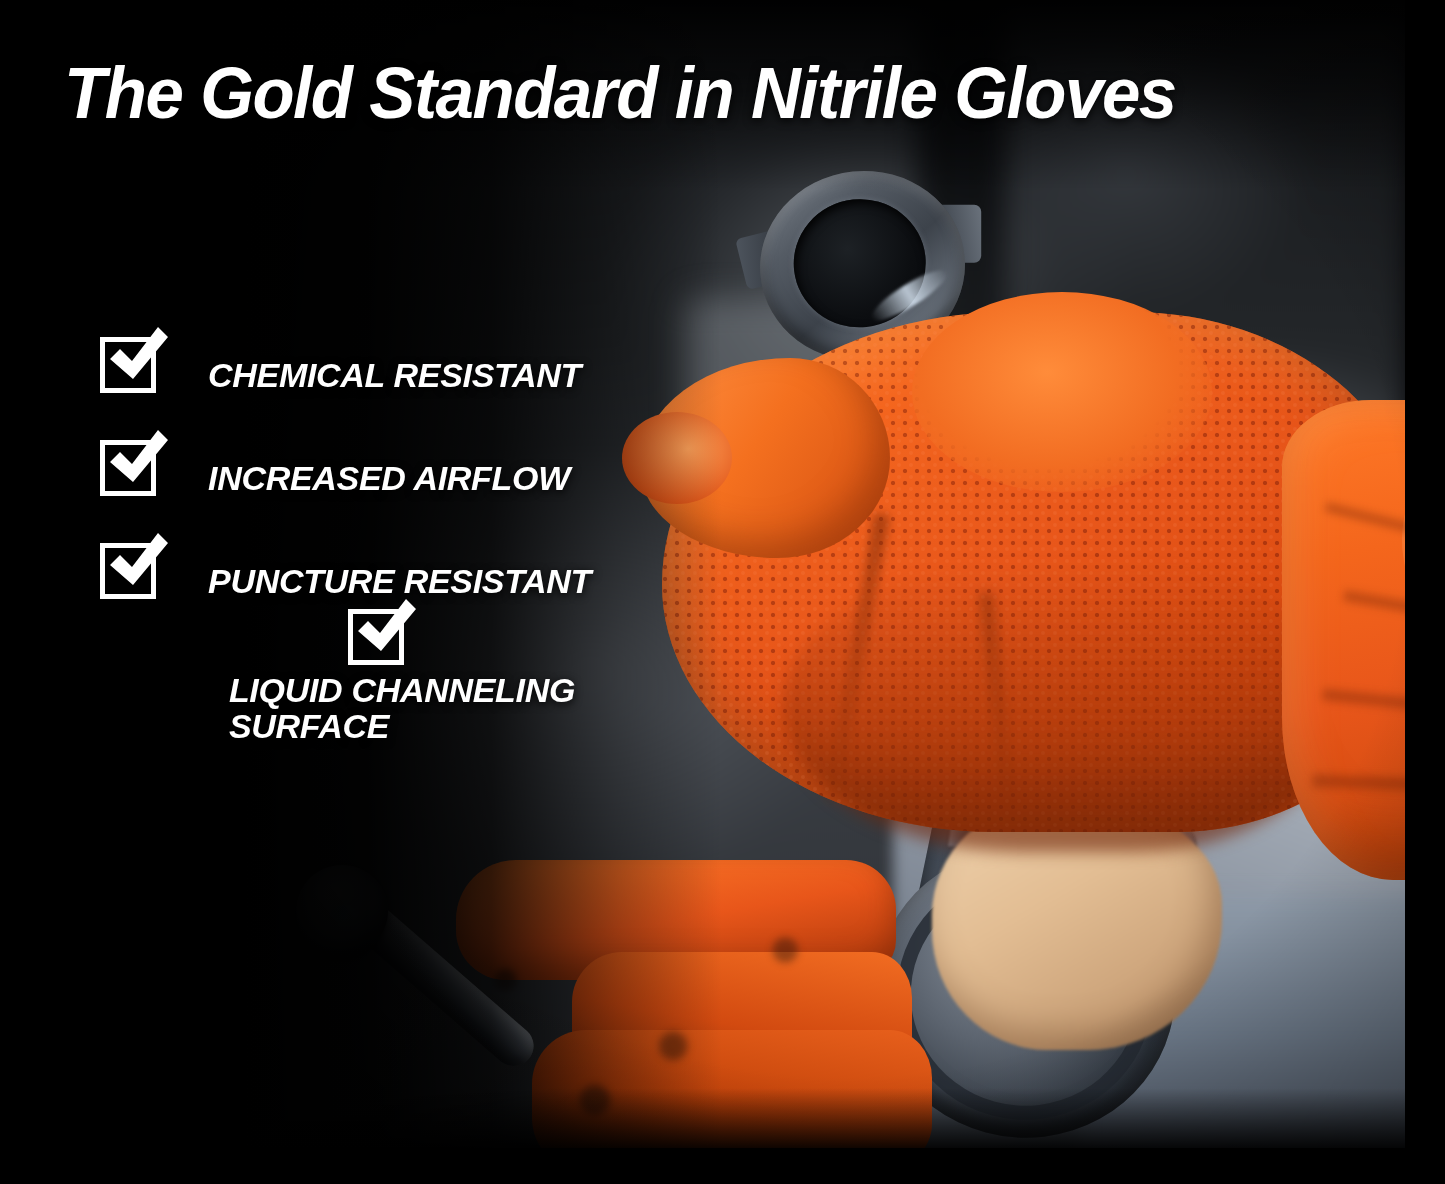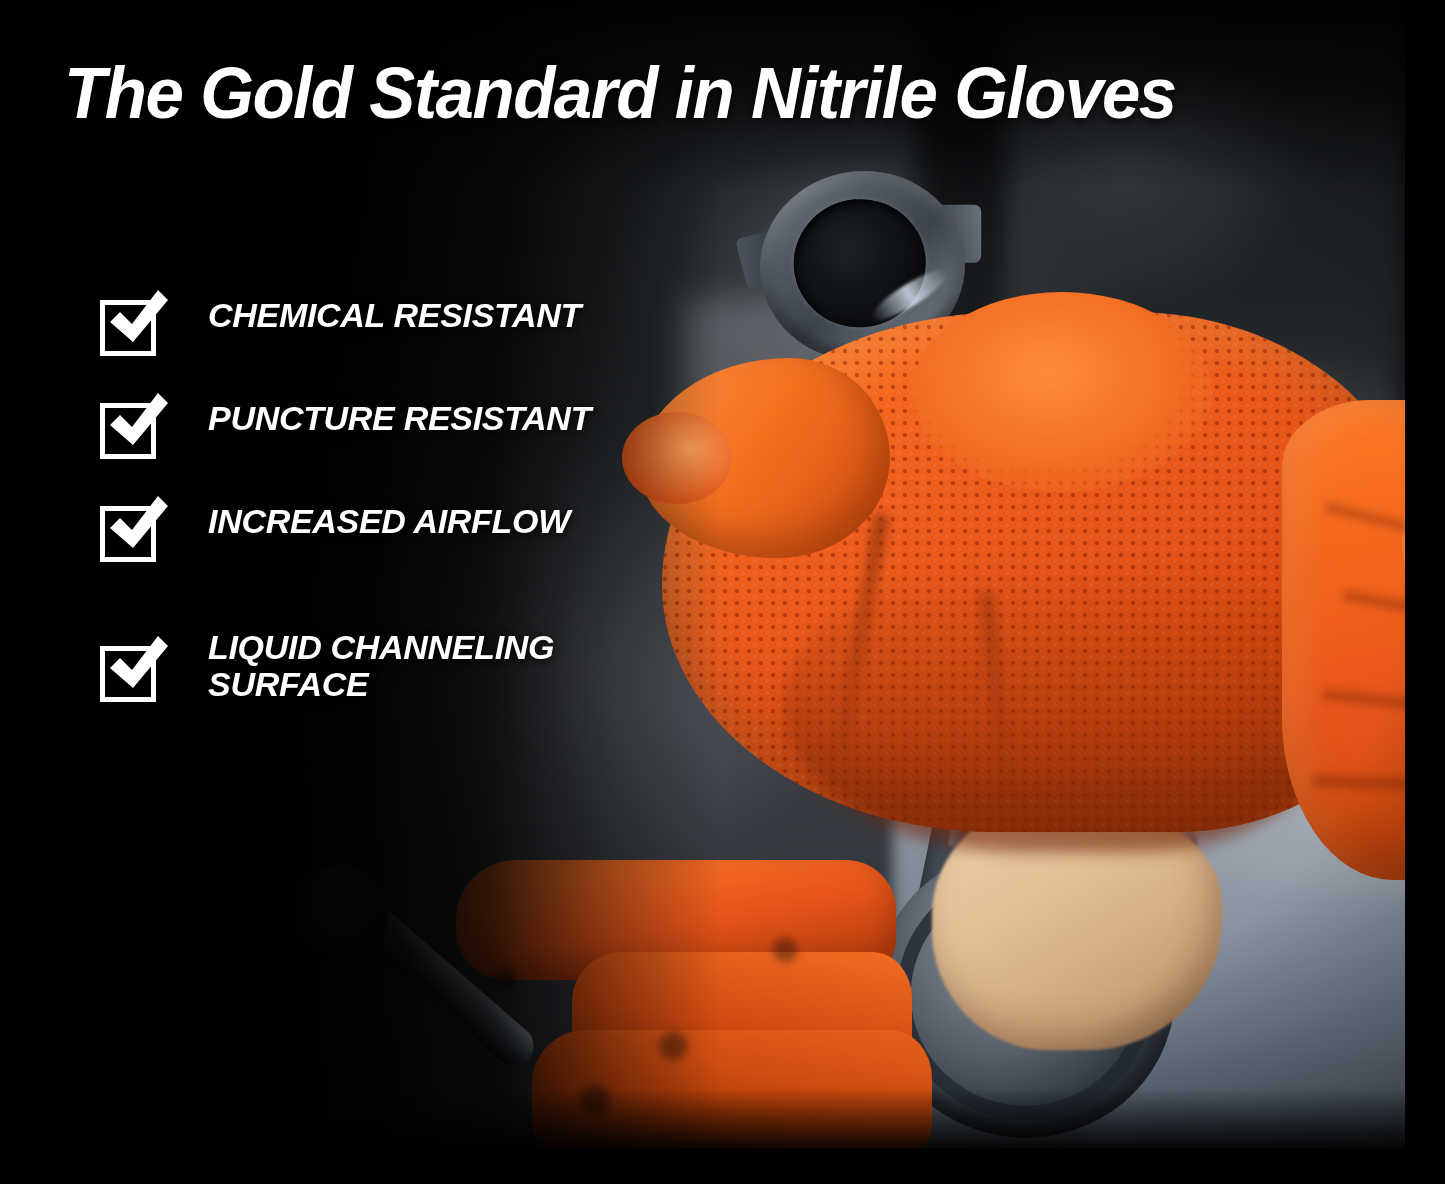--- a/index.html
+++ b/index.html
@@ -472,24 +472,24 @@
 
   
   .features {
     position: absolute;
     left: 100px;
     top: 290px;
     width: 560px;
   }
   .feature-row {
     display: flex;
-    align-items: flex-start;
+    align-items: flex-end;
     height: 103px;
   }
-  .feature-row.two-line { align-items: flex-end; }
+  .feature-row.two-line { align-items: center; flex-direction: column; }
 
   .checkbox {
     position: relative;
     width: 64px;
     height: 64px;
     flex: 0 0 64px;
     margin-top: 2px;
   }
   .checkbox .box {
     position: absolute;
@@ -612,31 +612,31 @@
       <div class="feature-label">CHEMICAL RESISTANT</div>
     </div>
 
     <div class="feature-row">
       <div class="checkbox">
         <div class="box"></div>
         <svg class="tick" viewBox="0 0 62 62">
           <polygon points="4,32 14,22 26,34 52,0 62,10 27,52" fill="#ffffff"></polygon>
         </svg>
       </div>
-      <div class="feature-label">PUNCTURE RESISTANT</div>
+      <div class="feature-label">INCREASED AIRFLOW</div>
     </div>
 
     <div class="feature-row">
       <div class="checkbox">
         <div class="box"></div>
         <svg class="tick" viewBox="0 0 62 62">
           <polygon points="4,32 14,22 26,34 52,0 62,10 27,52" fill="#ffffff"></polygon>
         </svg>
       </div>
-      <div class="feature-label">INCREASED AIRFLOW</div>
+      <div class="feature-label">PUNCTURE RESISTANT</div>
     </div>
 
 
     <div class="feature-row two-line">
       <div class="checkbox">
         <div class="box"></div>
         <svg class="tick" viewBox="0 0 62 62">
           <polygon points="4,32 14,22 26,34 52,0 62,10 27,52" fill="#ffffff"></polygon>
         </svg>
       </div>

